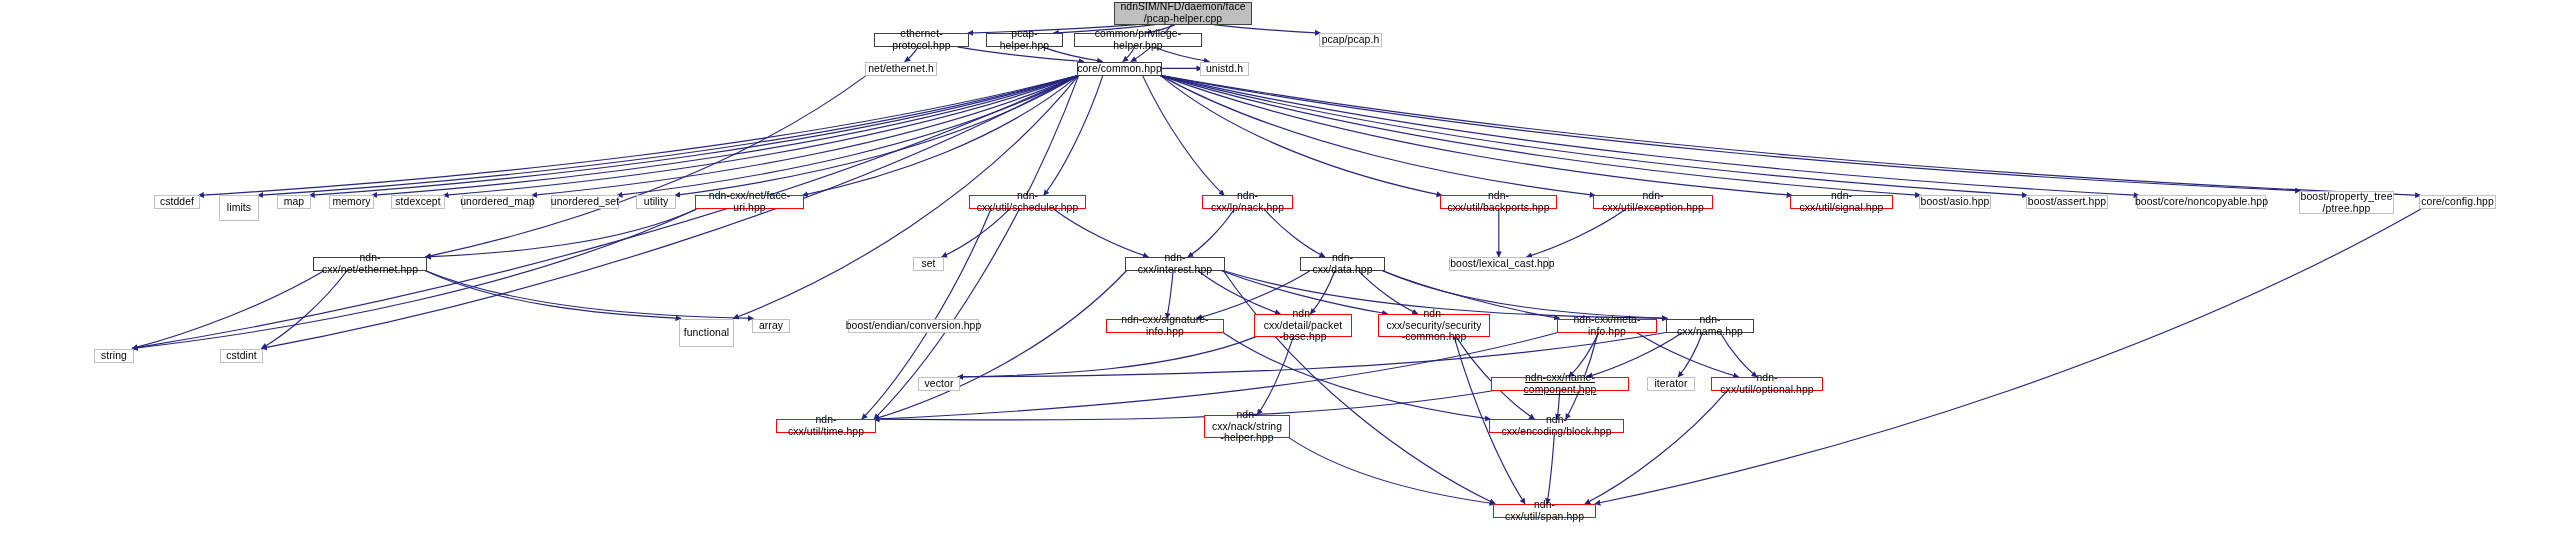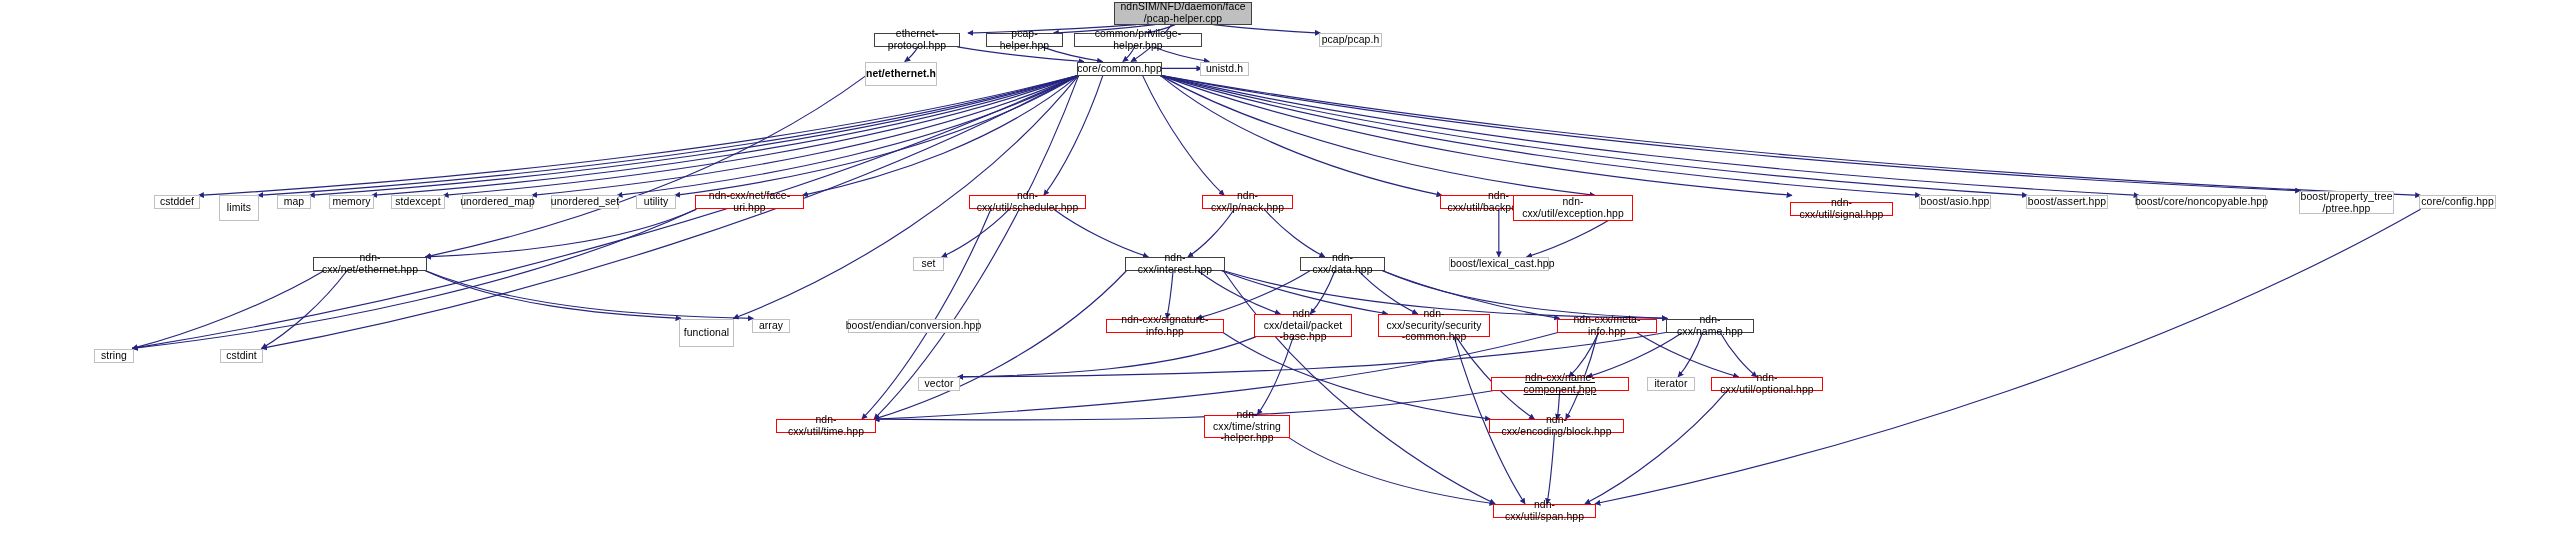--- a/index.html
+++ b/index.html
@@ -147,41 +147,41 @@
         <path d="M 1680.86 438 C 1667.5448 480.42, 1648.7166399999999 518.8, 1634.14 539" marker-end="url(#arrow)"></path>
         <path d="M 1675 569 C 1751.3799999999999 619.86, 1859.384 643.6959999999999, 1943 655" marker-end="url(#arrow)"></path>
         <path d="M 2020.3 563 C 2017.564 601.64, 2013.6951999999999 636.6, 2010.7 655" marker-end="url(#arrow)"></path>
         <path d="M 2244.98 508 C 2192.2664 569.74, 2117.72752 625.6, 2060.02 655" marker-end="url(#arrow)"></path>
         <path d="M 3146 272 C 2818.74 458.16, 2400.42 588.5200000000001, 2073 655" marker-end="url(#arrow)"></path>
       </g>
   </svg>
   <div id="node-layer">
       <div class="node kind-root" style="left: 1114px; top: 1.5px; width: 138px; height: 23px;">ndnSIM/NFD/daemon/face
 /pcap-helper.cpp</div>
-      <div class="node kind-local" style="left: 874px; top: 33px; width: 86px; height: 14px;">ethernet-protocol.hpp</div>
+      <div class="node kind-local" style="left: 874px; top: 33px; width: 95px; height: 14px;">ethernet-protocol.hpp</div>
       <div class="node kind-local" style="left: 986px; top: 33px; width: 77px; height: 14px;">pcap-helper.hpp</div>
       <div class="node kind-local" style="left: 1074px; top: 33px; width: 128px; height: 14px;">common/privilege-helper.hpp</div>
       <div class="node kind-sys" style="left: 1319px; top: 33px; width: 63px; height: 14px;">pcap/pcap.h</div>
-      <div class="node kind-sys" style="left: 865px; top: 62px; width: 72px; height: 24px; font-weight: bold;">net/ethernet.h</div>
+      <div class="node kind-sys" style="left: 865px; top: 62px; width: 72px; height: 14px;">net/ethernet.h</div>
       <div class="node kind-local" style="left: 1077px; top: 62px; width: 85px; height: 14px;">core/common.hpp</div>
       <div class="node kind-sys" style="left: 1200px; top: 62px; width: 49px; height: 14px;">unistd.h</div>
       <div class="node kind-sys" style="left: 154px; top: 195px; width: 46px; height: 14px;">cstddef</div>
       <div class="node kind-sys" style="left: 219px; top: 195px; width: 40px; height: 26px;">limits</div>
       <div class="node kind-sys" style="left: 277px; top: 195px; width: 34px; height: 14px;">map</div>
       <div class="node kind-sys" style="left: 329px; top: 195px; width: 45px; height: 14px;">memory</div>
       <div class="node kind-sys" style="left: 391px; top: 195px; width: 54px; height: 14px;">stdexcept</div>
       <div class="node kind-sys" style="left: 462px; top: 195px; width: 71px; height: 14px;">unordered_map</div>
       <div class="node kind-sys" style="left: 551px; top: 195px; width: 68px; height: 14px;">unordered_set</div>
       <div class="node kind-sys" style="left: 636px; top: 195px; width: 40px; height: 14px;">utility</div>
       <div class="node kind-hl" style="left: 695px; top: 195px; width: 109px; height: 14px;">ndn-cxx/net/face-uri.hpp</div>
       <div class="node kind-hl" style="left: 969px; top: 195px; width: 117px; height: 14px;">ndn-cxx/util/scheduler.hpp</div>
       <div class="node kind-hl" style="left: 1202px; top: 195px; width: 91px; height: 14px;">ndn-cxx/lp/nack.hpp</div>
       <div class="node kind-hl" style="left: 1440px; top: 195px; width: 117px; height: 14px;">ndn-cxx/util/backports.hpp</div>
-      <div class="node kind-hl" style="left: 1513px; top: 195px; width: 120px; height: 26px;">ndn-cxx/util/exception.hpp</div>
-      <div class="node kind-hl" style="left: 1790px; top: 202px; width: 103px; height: 14px;">ndn-cxx/util/signal.hpp</div>
+      <div class="node kind-hl" style="left: 1593px; top: 195px; width: 120px; height: 14px;">ndn-cxx/util/exception.hpp</div>
+      <div class="node kind-hl" style="left: 1790px; top: 195px; width: 103px; height: 14px;">ndn-cxx/util/signal.hpp</div>
       <div class="node kind-sys" style="left: 1919px; top: 195px; width: 72px; height: 14px;">boost/asio.hpp</div>
       <div class="node kind-sys" style="left: 2026px; top: 195px; width: 82px; height: 14px;">boost/assert.hpp</div>
       <div class="node kind-sys" style="left: 2137px; top: 195px; width: 129px; height: 14px;">boost/core/noncopyable.hpp</div>
       <div class="node kind-sys" style="left: 2299px; top: 191px; width: 95px; height: 23px;">boost/property_tree
 /ptree.hpp</div>
       <div class="node kind-sys" style="left: 2419px; top: 195px; width: 77px; height: 14px;">core/config.hpp</div>
       <div class="node kind-local" style="left: 313px; top: 257px; width: 114px; height: 14px;">ndn-cxx/net/ethernet.hpp</div>
       <div class="node kind-sys" style="left: 913px; top: 257px; width: 31px; height: 14px;">set</div>
       <div class="node kind-local" style="left: 1125px; top: 257px; width: 100px; height: 14px;">ndn-cxx/interest.hpp</div>
       <div class="node kind-local" style="left: 1300px; top: 257px; width: 85px; height: 14px;">ndn-cxx/data.hpp</div>
@@ -196,19 +196,19 @@
 -common.hpp</div>
       <div class="node kind-hl" style="left: 1557px; top: 319px; width: 100px; height: 14px;">ndn-cxx/meta-info.hpp</div>
       <div class="node kind-local" style="left: 1666px; top: 319px; width: 88px; height: 14px;">ndn-cxx/name.hpp</div>
       <div class="node kind-sys" style="left: 94px; top: 349px; width: 40px; height: 14px;">string</div>
       <div class="node kind-sys" style="left: 220px; top: 349px; width: 43px; height: 14px;">cstdint</div>
       <div class="node kind-sys" style="left: 918px; top: 377px; width: 42px; height: 14px;">vector</div>
       <div class="node kind-hl" style="left: 1491px; top: 377px; width: 138px; height: 14px; text-decoration: underline;">ndn-cxx/name-component.hpp</div>
       <div class="node kind-sys" style="left: 1647px; top: 377px; width: 48px; height: 14px;">iterator</div>
       <div class="node kind-hl" style="left: 1711px; top: 377px; width: 112px; height: 14px;">ndn-cxx/util/optional.hpp</div>
       <div class="node kind-hl" style="left: 776px; top: 419px; width: 100px; height: 14px;">ndn-cxx/util/time.hpp</div>
-      <div class="node kind-hl" style="left: 1204px; top: 415px; width: 86px; height: 23px;">ndn-cxx/time/string
+      <div class="node kind-hl" style="left: 1204px; top: 415px; width: 86px; height: 23px;">ndn-cxx/nack/string
 -helper.hpp</div>
       <div class="node kind-hl" style="left: 1489px; top: 419px; width: 135px; height: 14px;">ndn-cxx/encoding/block.hpp</div>
       <div class="node kind-hl" style="left: 1493px; top: 504px; width: 103px; height: 14px;">ndn-cxx/util/span.hpp</div>
     </div>
 </div>
 
 
 </body></html>

